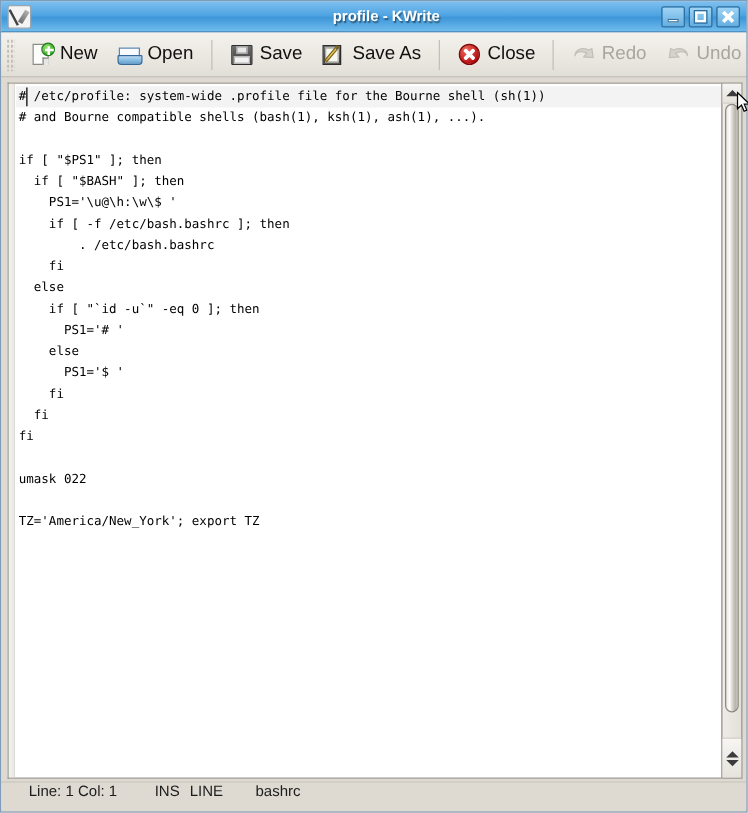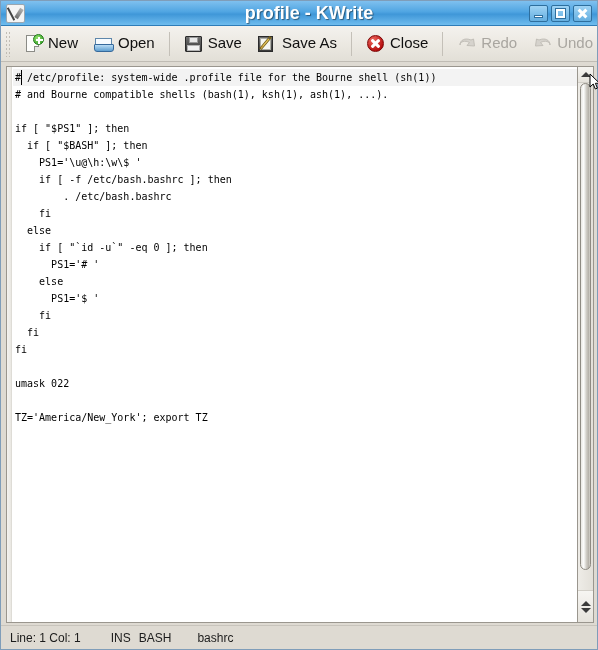--- a/index.html
+++ b/index.html
@@ -45,21 +45,21 @@
   }
   .app-icon:after {
     content: ""; position: absolute;
     left: 10px; top: 3px; width: 4px; height: 11px;
     background: linear-gradient(to bottom, #b0b0b0, #6e6e6e);
     transform: rotate(32deg);
   }
   .title-text {
     position: absolute; left: 0; right: 0; top: 0;
     line-height: 25px; text-align: center;
-    font-size: 18px; font-weight: bold; color: #ffffff;
+    font-size: 12px; font-weight: bold; color: #ffffff;
     text-shadow: 1px 1px 1px rgba(0,0,0,0.45);
     pointer-events: none;
     padding-left: 20px;
   }
   .win-buttons { margin-left: auto; display: flex; gap: 3px; padding-right: 2px; z-index: 2; }
   .win-btn {
     width: 19px; height: 17px;
     border: 1px solid #2e6f9e;
     border-radius: 2px;
     background: linear-gradient(to bottom, #9fd4f5, #64aee0);
@@ -287,22 +287,22 @@
     border-right: 5px solid transparent;
   }
   .tri-up { border-bottom: 5px solid #3b3b3b; }
   .tri-down { border-top: 5px solid #3b3b3b; }
 
   
   .statusbar {
     flex: 0 0 24px; height: 24px;
     background: #dedad2;
     border-top: 1px solid #c8c4bc;
-    display: flex; align-items: center;
-    padding-left: 9px;
+    display: flex; 
+    padding-left: 22px;
     font-size: 12px; color: #1c1c1c;
   }
   .st-pos { margin-right: 30px; }
   .st-ins { margin-right: 8px; }
   .st-mode { margin-right: 26px; }
 
   
   .cursor-ptr {
     position: absolute; left: 588px; top: 72px;
     width: 12px; height: 18px; z-index: 50; pointer-events: none;
@@ -418,21 +418,21 @@
       <div class="sb-arrows-bottom">
         <span class="tri-up"></span>
         <span class="tri-down"></span>
       </div>
     </div>
   </div>
 
   <div class="statusbar">
     <span class="st-pos">Line: 1 Col: 1</span>
     <span class="st-ins">INS</span>
-    <span class="st-mode">BASH</span>
+    <span class="st-mode">LINE</span>
     <span>bashrc</span>
   </div>
 
   <svg class="cursor-ptr" viewBox="0 0 12 18">
     <path d="M1 1 L1 14 L4.2 11 L6.3 16 L8.4 15.1 L6.4 10.3 L10.5 10.2 Z" fill="#ffffff" stroke="#000000" stroke-width="1"></path>
   </svg>
 
 </div>
 
 </body></html>

